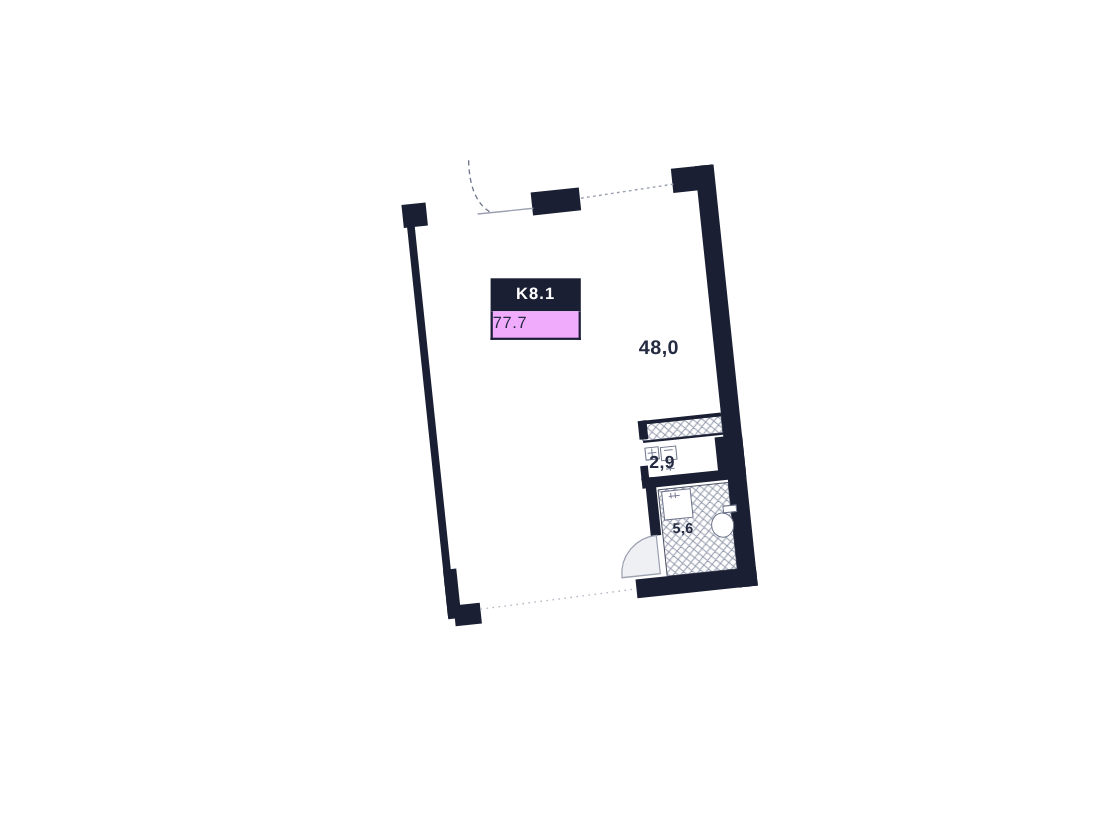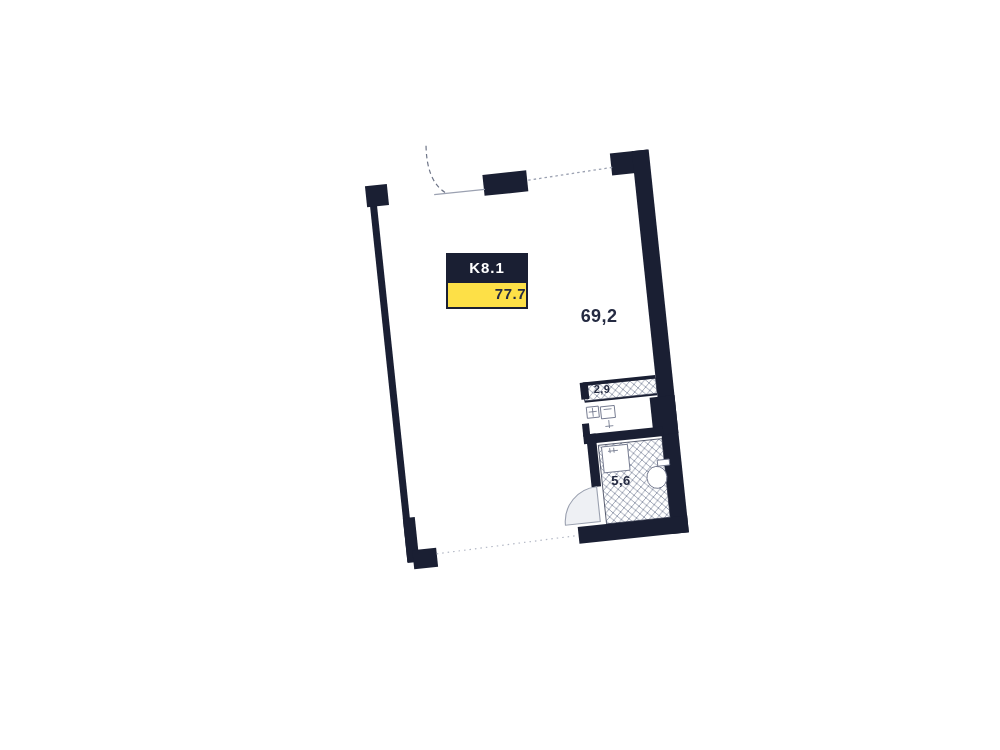--- a/index.html
+++ b/index.html
@@ -37,27 +37,27 @@
   }
   .unit-box{
     position:absolute;left:446px;top:253px;width:82px;box-sizing:border-box;
   }
   .unit-box-header{
     background:var(--label-box-bg);color:var(--label-box-text);
     height:30px;line-height:30px;text-align:center;
     font-size:15px;font-weight:700;letter-spacing:1px;
   }
   .unit-box-value{
-    background:#fde047;color:var(--area-text);
-    height:26px;line-height:22px;text-align:right;box-sizing:border-box;
+    background:#f0abfc;color:var(--area-text);
+    height:26px;line-height:22px;text-align:left;box-sizing:border-box;
     border:2px solid var(--wall);border-top:none;
-    font-size:15px;font-weight:700;letter-spacing:0.5px;
+    font-size:15px;font-weight:400;letter-spacing:0.5px;
   }
   .label-living{left:599px;top:316px;font-size:18px;}
-  .label-hall{left:602px;top:389px;font-size:11px;}
+  .label-hall{left:602px;top:421px;font-size:16px;}
   .label-bath{left:621px;top:480px;font-size:13px;}
 </style>
 </head>
 <body>
 
 <div class="stage">
 
   <svg width="1000" height="750" viewBox="0 0 1000 750">
     <defs>
       <pattern id="xh" patternUnits="userSpaceOnUse" width="7.6" height="7.6">
@@ -107,16 +107,16 @@
         <rect class="fixture" x="646" y="473" width="12" height="6"></rect>
       </g>
     </g>
   </svg>
 
   <div class="unit-box">
     <div class="unit-box-header">K8.1</div>
     <div class="unit-box-value">77.7</div>
   </div>
 
-  <div class="overlay-label label-living">69,2</div>
+  <div class="overlay-label label-living">48,0</div>
   <div class="overlay-label label-hall">2,9</div>
   <div class="overlay-label label-bath">5,6</div>
 </div>
 
 </body></html>

